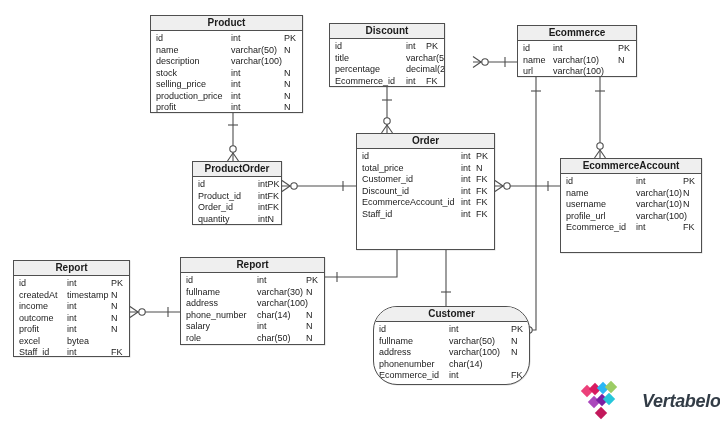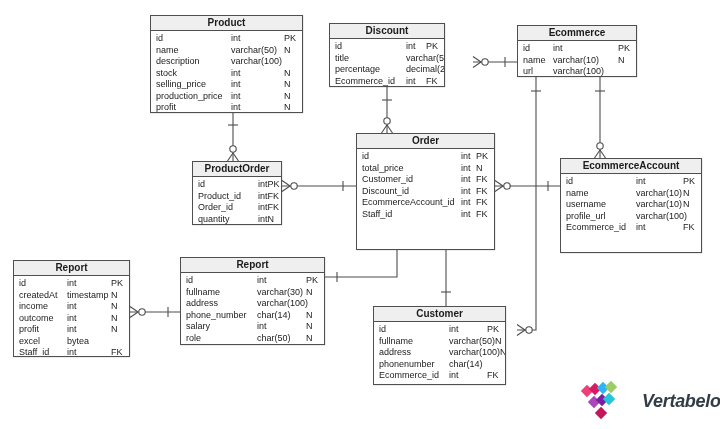--- a/index.html
+++ b/index.html
@@ -340,21 +340,21 @@
             <span class="c-type">int</span>
             <span class="c-flag">N</span>
           </div>
           <div class="row">
             <span class="c-name">role</span>
             <span class="c-type">char(50)</span>
             <span class="c-flag">N</span>
           </div>
         </div>
       </div>
-      <div class="tbl" style="left: 373px; top: 306px; width: 133px; height: 79px; --ncol: 70px;">
+      <div class="tbl" style="left: 373px; top: 306px; width: 157px; height: 79px; border-radius: 24px; --ncol: 70px;">
         <div class="tbl-h">Customer</div>
         <div class="tbl-b">
           <div class="row">
             <span class="c-name">id</span>
             <span class="c-type">int</span>
             <span class="c-flag">PK</span>
           </div>
           <div class="row">
             <span class="c-name">fullname</span>
             <span class="c-type">varchar(50)</span>

